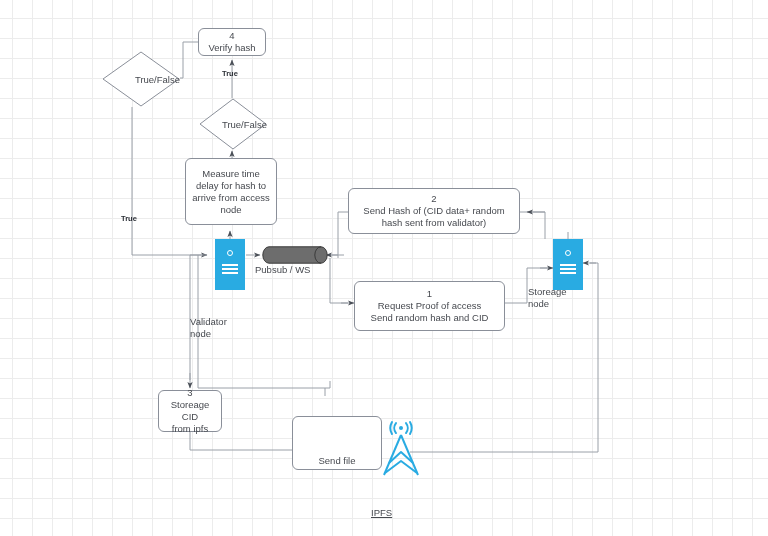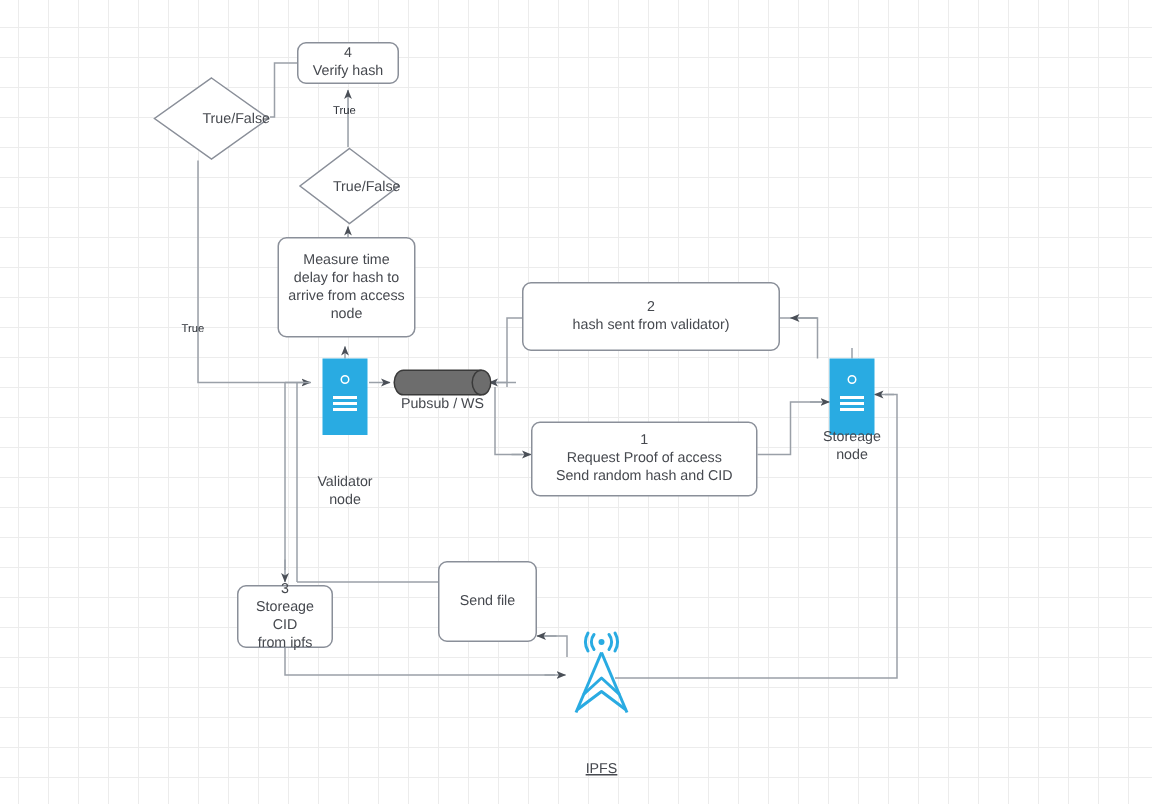--- a/index.html
+++ b/index.html
@@ -93,33 +93,32 @@
     width: 16px;
   }
   .devnode .bars i {
     display: block;
     height: 1.5px;
     background: #ffffff;
     margin-bottom: 2.5px;
   }
   .nodelabel {
     position: absolute;
-    text-align: center;
     font-size: 9.5px;
     line-height: 12px;
     color: #46494f;
     white-space: nowrap;
   }
   .cyl {
     position: absolute;
   }
   .edgelabel {
     position: absolute;
     font-size: 7.5px;
-    font-weight: normal;
+    font-weight: bold;
     color: #2b2f36;
     background: transparent;
     white-space: nowrap;
   }
   .ipfsicon {
     position: absolute;
   }
 </style>
 </head>
 <body>
@@ -228,20 +227,21 @@
   <div class="cyl" style="left:262px; top:246px; width:66px; height:18px;">
     <svg width="66" height="18" viewBox="0 0 66 18">
       <path d="M7,0.8 H59 A6.2,8.2 0 0 1 59,17.2 H7 A6.2,8.2 0 0 1 7,0.8 Z" fill="#6d6d6d" stroke="#3a3a3a" stroke-width="1"></path>
       <path d="M59,0.8 A6.2,8.2 0 0 0 59,17.2" fill="none" stroke="#3a3a3a" stroke-width="1"></path>
     </svg>
   </div>
   <div class="nodelabel" style="left:255px; top:264px; width:80px;">Pubsub / WS</div>
 
   <div class="node pbox" style="left:348px; top:188px; width:172px; height:46px;">
     <span class="num">2</span>
+    <span>Send Hash of (CID  data+ random</span>
     <span>hash sent from validator)</span>
   </div>
 
   <div class="node pbox" style="left:354px; top:281px; width:151px; height:50px;">
     <span class="num">1</span>
     <span>Request Proof of access</span>
     <span>Send random hash and CID</span>
   </div>
 
   <div class="devnode" style="left:553px; top:239px; height:51px;">
@@ -256,21 +256,21 @@
     <span>Storeage</span><br>
     <span>node</span>
   </div>
 
   <div class="node pbox" style="left:158px; top:390px; width:64px; height:42px;">
     <span class="num">3</span>
     <span>Storeage CID</span>
     <span>from ipfs</span>
   </div>
 
-  <div class="node pbox" style="left:292px; top:374px; width:66px; height:54px;">
+  <div class="node pbox" style="left:292px; top:416px; width:90px; height:54px;justify-content:flex-end;">
     <span>Send file</span>
   </div>
 
   <div class="ipfsicon" style="left:376px; top:418px; width:50px; height:62px;">
     <svg width="50" height="62" viewBox="0 0 50 62">
       <g fill="none" stroke="#29ABE2" stroke-width="2" stroke-linecap="round">
         <path d="M16,16 A12,12 0 0 1 16,4"></path>
         <path d="M20,15 A8,8 0 0 1 20,5"></path>
         <path d="M34,16 A12,12 0 0 0 34,4"></path>
         <path d="M30,15 A8,8 0 0 0 30,5"></path>

